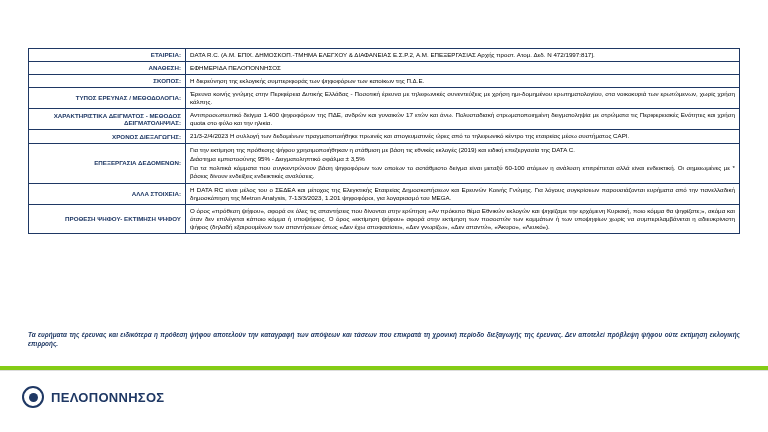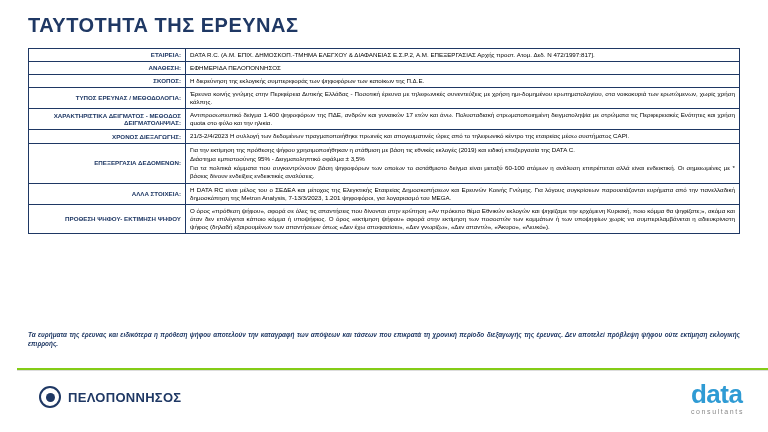--- a/index.html
+++ b/index.html
@@ -62,24 +62,24 @@
     width:712px;
     font-size:6.4px;
     font-style:italic;
     font-weight:bold;
     color:#1F3864;
     line-height:1.45;
     text-align:justify;
   }
   .footer{
     position:absolute;
-    left:17px;right:0;bottom:0;
+    left:0;right:0;bottom:0;
     height:62px;
     background:#ffffff;
-    border-top:2px solid #84cc16;
+    border-top:4px solid #84cc16;
   }
   .footer-date{
     position:absolute;
     left:0;right:0;
     top:22px;
     text-align:center;
     font-size:11px;
     color:#7a7a7a;
   }
   .logo-left{
@@ -131,21 +131,20 @@
     position:absolute;
     left:0;right:0;top:0;
     height:1px;background:#dddddd;
   }
 </style>
 </head>
 <body>
 
 <div class="slide">
 
-  <div class="title">ΤΑΥΤΟΤΗΤΑ ΤΗΣ ΕΡΕΥΝΑΣ</div>
 
   <div class="table-wrap">
     <table class="main">
       <tbody>
         <tr>
           <td class="label">ΕΤΑΙΡΕΙΑ:</td>
           <td class="value">DATA R.C. (Α.Μ. ΕΠΙΧ. ΔΗΜΟΣΚΟΠ.-ΤΜΗΜΑ ΕΛΕΓΧΟΥ &amp; ΔΙΑΦΑΝΕΙΑΣ Ε.Σ.Ρ.2, Α.Μ. ΕΠΕΞΕΡΓΑΣΙΑΣ Αρχής προστ. Ατομ. Δεδ. Ν 472/1997:817].</td>
         </tr>
         <tr>
           <td class="label">ΑΝΑΘΕΣΗ:</td>
@@ -191,19 +190,15 @@
 
   <div class="footer">
     <div class="footer-sep"></div>
 
     <div class="logo-left">
       <span class="logo-mark"></span>
       <span class="logo-left-text">ΠΕΛΟΠΟΝΝΗΣΟΣ</span>
     </div>
 
 
-    <div class="logo-right">
-      <div class="d">data</div>
-      <div class="c">consultants</div>
-    </div>
   </div>
 
 </div>
 
 </body></html>

